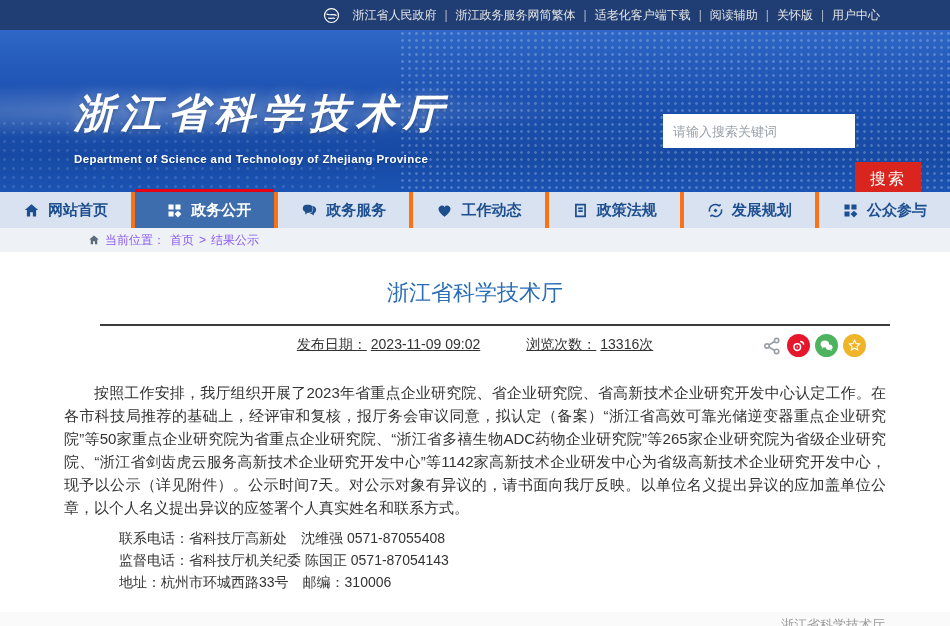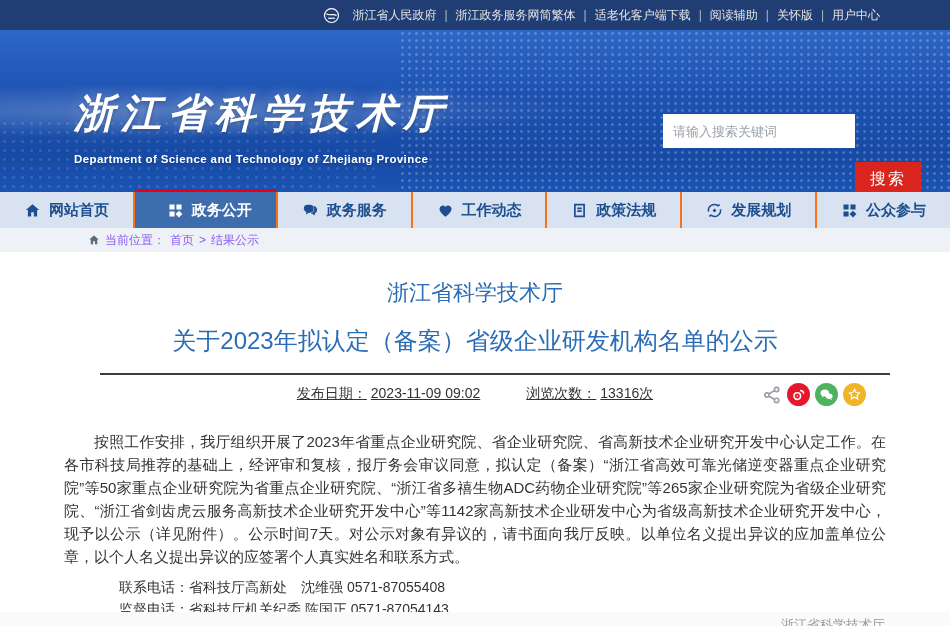--- a/index.html
+++ b/index.html
@@ -34,21 +34,21 @@
   .search input { width:192px; height:34px; border:none; outline:none; padding:0 10px;
     font-size:13px; color:#333; font-family:inherit; }
   .search input::placeholder { color:#9aa1aa; }
   .search button { width:66px; height:34px; border:none; background:#d9251d; color:#fff;
     font-size:16px; letter-spacing:2px; cursor:pointer; font-family:inherit;margin-top:48px; }
 
   
   .nav { height:36px; background:#d8e2f0; display:flex; }
   .nav-item { flex:1; display:flex; align-items:center; justify-content:center; gap:8px;
     color:#1d4e8f; font-size:15px; font-weight:bold; cursor:pointer; position:relative;
-    border-right:2px solid #f97316; }
+    border-right:4px solid #f97316; }
   .nav-item:last-child { border-right:none; }
   .nav-item svg { width:17px; height:17px; }
   .nav-item.active { background:#3e6dad; color:#fff;padding-left:8px; }
   .nav-item.active::before { content:""; position:absolute; left:0; right:0; top:-3px;
     height:3px; background:#e60012; }
 
   
   .crumb { height:24px; background:#eef1f5; display:flex; align-items:center; gap:5px;
     padding-left:88px; font-size:12px; color:#8b5cf6; }
   .crumb svg { width:12px; height:12px; }
@@ -169,21 +169,20 @@
       <path d="M12 3l9.5 8.2h-3v9.3h-4.6v-6h-3.8v6H5.5v-9.3h-3z"></path>
     </svg>
   <span>当前位置：</span>
   <span class="home">首页</span>
   <span>&gt;</span>
   <span>结果公示</span>
 </div>
 
 <div class="article">
   <h1 class="title1">浙江省科学技术厅</h1>
-  <h1 class="title2">关于2023年拟认定（备案）省级企业研发机构名单的公示</h1>
   <div class="divider"></div>
 
   <div class="meta">
     <span class="pair">
       <span>发布日期：</span>
       <span>2023-11-09 09:02</span>
     </span>
     <span class="pair">
       <span>浏览次数：</span>
       <span>13316次</span>

